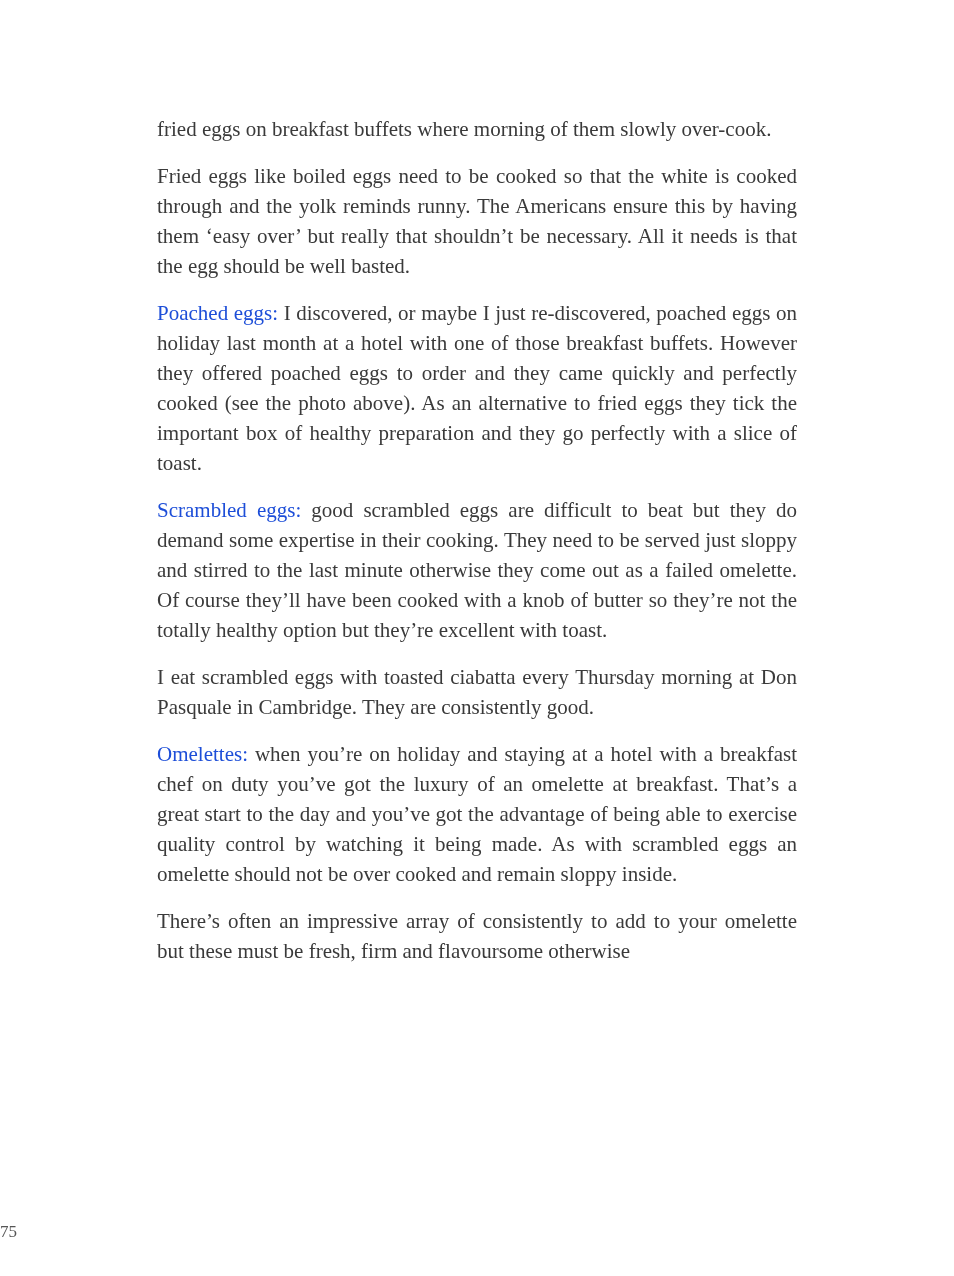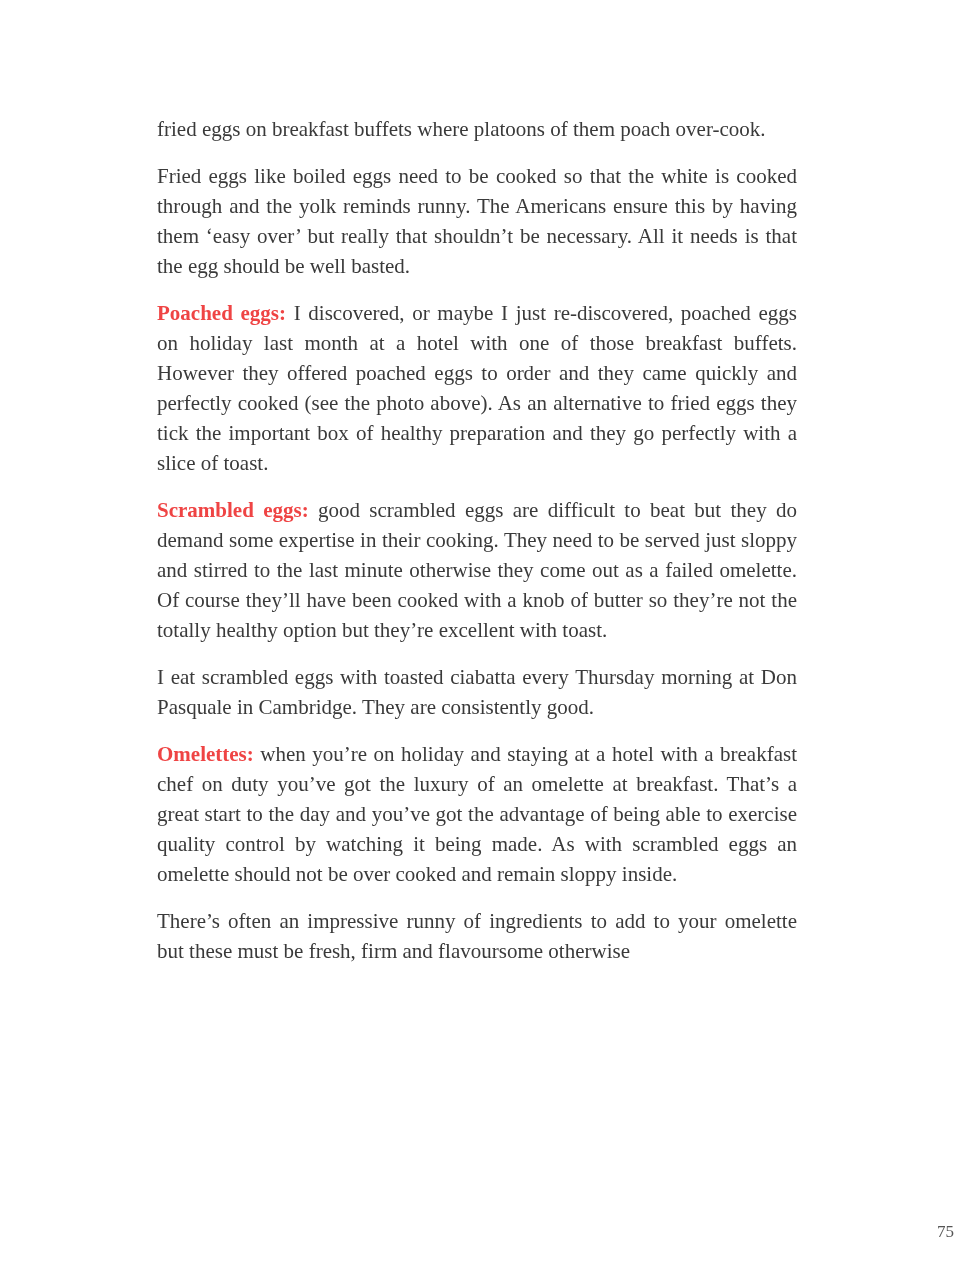--- a/index.html
+++ b/index.html
@@ -23,51 +23,51 @@
   }
   .para {
     margin: 0 0 17px 0;
     font-size: 21px;
     line-height: 30px;
     color: #3a3a3a;
     text-align: justify;
     text-justify: inter-word;
   }
   .para strong {
-    font-weight: bold;
-    color: #ef4444;
+    font-weight: normal;
+    color: #1d4ed8;
   }
   .footer {
     position: absolute;
     bottom: 34px;
     left: 0;
     width: 100%;
-    text-align: right;
+    text-align: left;
     font-size: 17px;
     line-height: 20px;
     color: #555555;
   }
 </style>
 </head>
 <body>
 
 <div class="page">
   <div class="content">
 
-    <p class="para"><strong></strong><span>fried eggs on breakfast buffets where platoons of them poach over-cook.</span></p>
+    <p class="para"><strong></strong><span>fried eggs on breakfast buffets where morning of them slowly over-cook.</span></p>
 
     <p class="para"><strong></strong><span>Fried eggs like boiled eggs need to be cooked so that the white is cooked through and the yolk reminds runny. The Americans ensure this by having them ‘easy over’ but really that shouldn’t be necessary. All it needs is that the egg should be well basted.</span></p>
 
     <p class="para"><strong>Poached eggs:</strong><span> I discovered, or maybe I just re-discovered, poached eggs on holiday last month at a hotel with one of those breakfast buffets. However they offered poached eggs to order and they came quickly and perfectly cooked (see the photo above). As an alternative to fried eggs they tick the important box of healthy preparation and they go perfectly with a slice of toast.</span></p>
 
 
     <p class="para"><strong>Scrambled eggs:</strong><span> good scrambled eggs are difficult to beat but they do demand some expertise in their cooking. They need to be served just sloppy and stirred to the last minute otherwise they come out as a failed omelette. Of course they’ll have been cooked with a knob of butter so they’re not the totally healthy option but they’re excellent with toast.</span></p>
 
     <p class="para"><strong></strong><span>I eat scrambled eggs with toasted ciabatta every Thursday morning at Don Pasquale in Cambridge. They are consistently good.</span></p>
 
     <p class="para"><strong>Omelettes:</strong><span> when you’re on holiday and staying at a hotel with a breakfast chef on duty you’ve got the luxury of an omelette at breakfast. That’s a great start to the day and you’ve got the advantage of being able to exercise quality control by watching it being made. As with scrambled eggs an omelette should not be over cooked and remain sloppy inside.</span></p>
 
-    <p class="para"><strong></strong><span>There’s often an impressive runny of ingredients to add to your omelette but these must be fresh, firm and flavoursome otherwise</span></p>
+    <p class="para"><strong></strong><span>There’s often an impressive array of consistently to add to your omelette but these must be fresh, firm and flavoursome otherwise</span></p>
 
   </div>
 
   <div class="footer">75</div>
 </div>
 
 </body></html>

